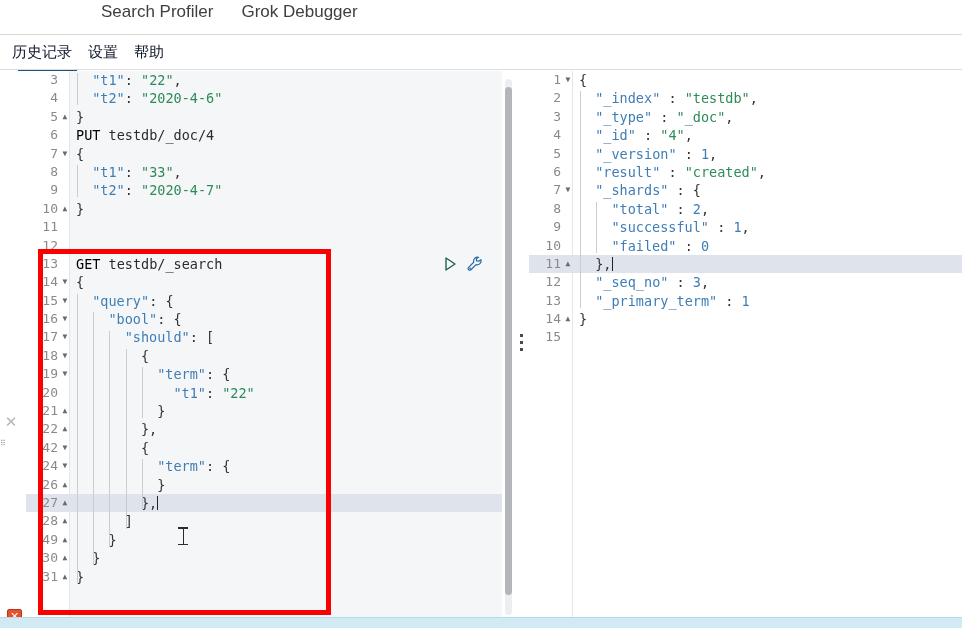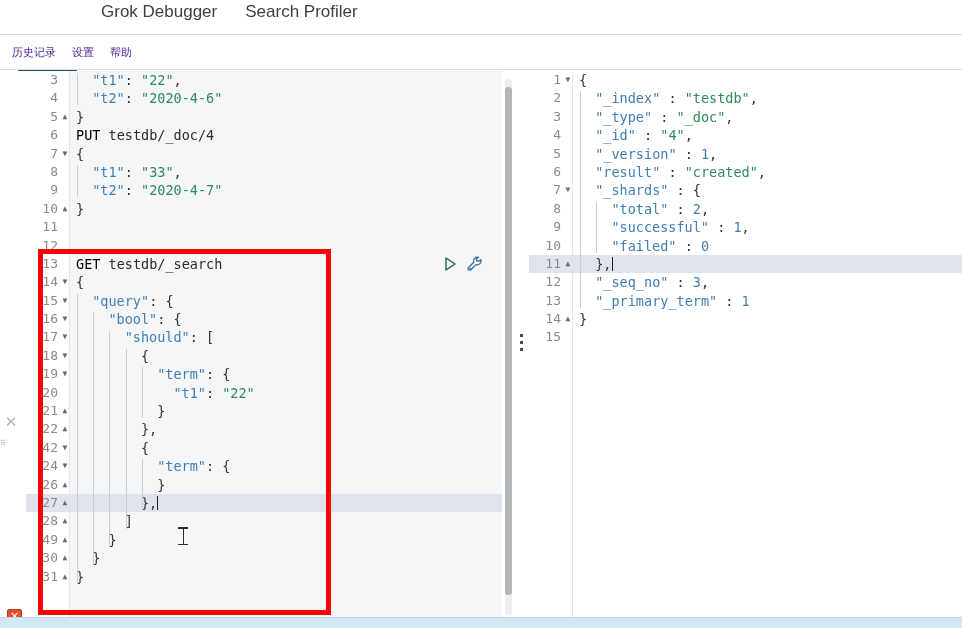--- a/index.html
+++ b/index.html
@@ -46,22 +46,22 @@
   
   .menubar {
     position: absolute; left: 0; top: 36px;
     width: 962px; height: 34px;
     background: #ffffff;
     border-bottom: 1px solid #dcdcdc;
     display: flex; align-items: center;
     padding-left: 12px;
   }
   .menuitem {
-    font-size: 11px;
-    color: #4c1d95;
+    font-size: 15px;
+    color: #0f172a;
     margin-right: 16px;
     cursor: pointer;
     white-space: nowrap;
   }
 
   
   .console {
     position: absolute;
     left: 0; top: 71px;
     width: 962px; height: 546px;
@@ -265,22 +265,22 @@
     border-top: 1px solid #b5d9e8;
   }
 </style>
 </head>
 <body>
 
 <div id="app">
 
   <div class="topbar" id="topbar">
       <div class="toptab active">控制台</div>
+      <div class="toptab">Search Profiler</div>
       <div class="toptab">Grok Debugger</div>
-      <div class="toptab">Search Profiler</div>
     </div>
 
   <div class="menubar" id="menubar">
       <div class="menuitem">历史记录</div>
       <div class="menuitem">设置</div>
       <div class="menuitem">帮助</div>
     </div>
 
   <div class="console">
 

